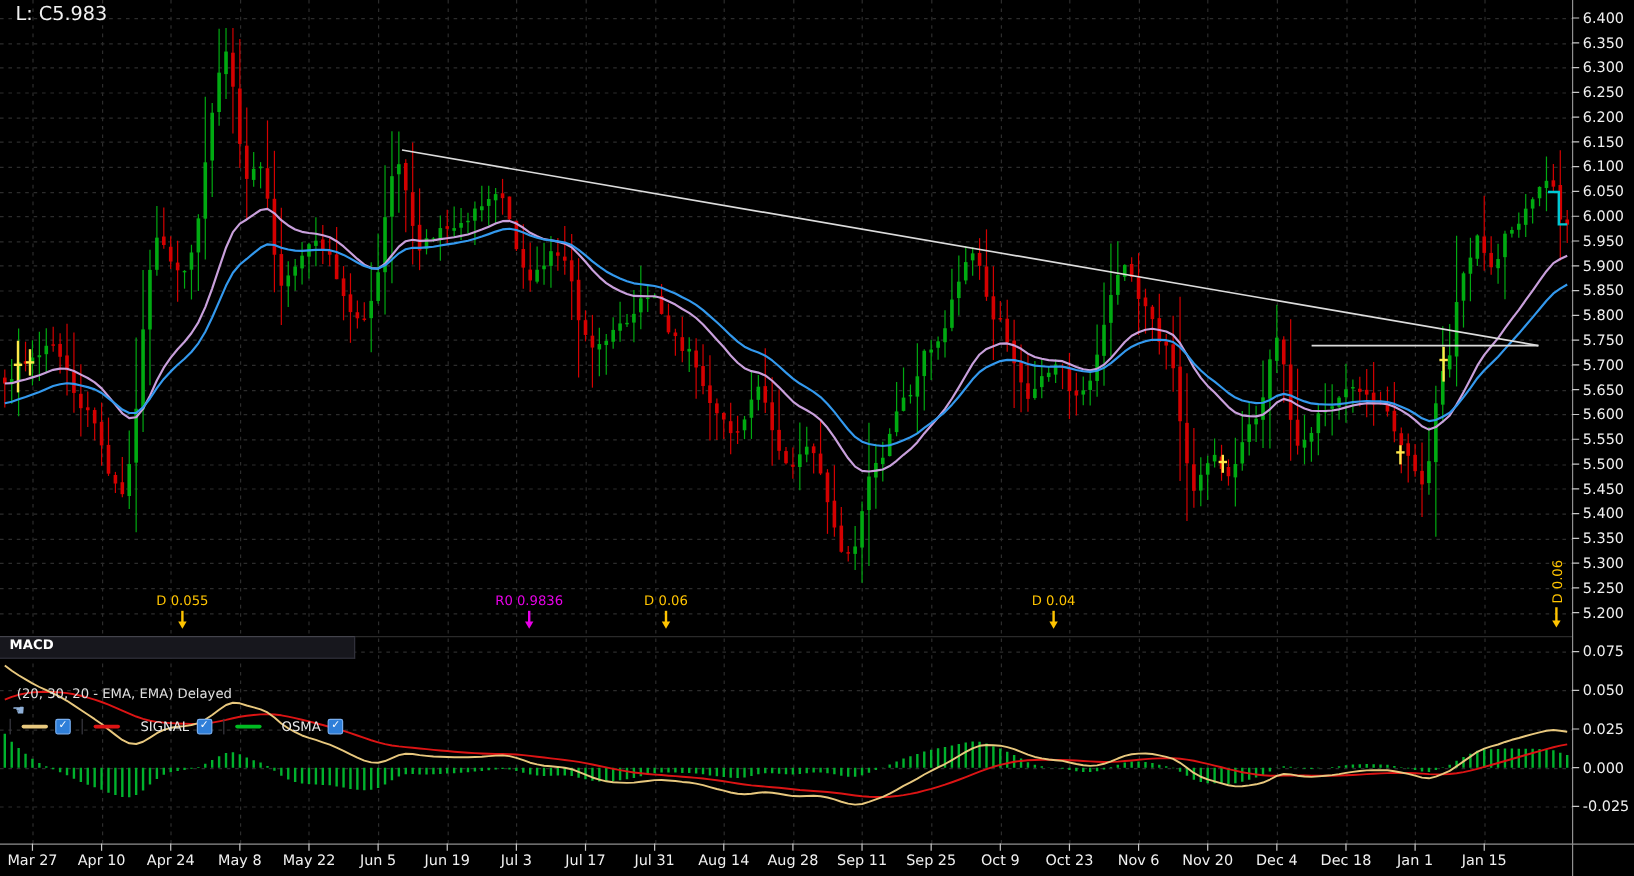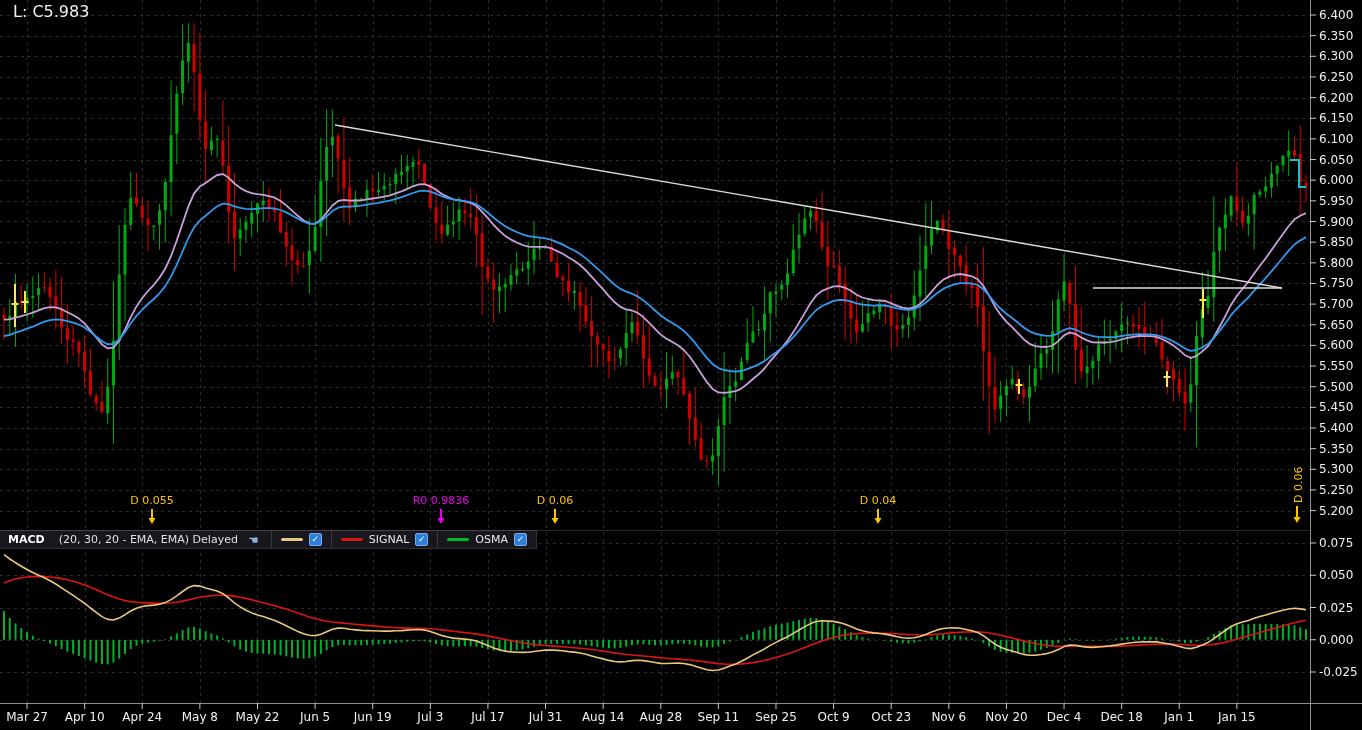--- a/index.html
+++ b/index.html
@@ -1,32 +1,32 @@
 <!DOCTYPE html>
 <html><head>
 <meta charset="utf-8">
 <style>
   html,body{margin:0;padding:0;background:#000;}
   #app{position:relative;width:1362px;height:730px;background:#000;overflow:hidden;
        font-family:"DejaVu Sans","Liberation Sans",sans-serif;}
   #chart-svg{position:absolute;left:0;top:0;width:1362px;height:730px;}
   #last-price{position:absolute;left:13px;top:2px;color:#F0F0F0;font-size:16px;z-index:5;}
   #macd-header{position:absolute;left:0;top:530px;height:17px;z-index:6;
-       display:flex;align-items:center;background:#17171D;
+       display:flex;background:#17171D;
        border-top:1px solid #44444C;border-bottom:1px solid #30303A;border-right:1px solid #30303A;
-       color:#E8E8E8;font-size:11px;white-space:nowrap;}
+       color:#E8E8E8;font-size:11px;white-space:nowrap;flex-direction:column;}
   .macd-title{font-weight:bold;color:#FFFFFF;margin-left:8px;}
-  .macd-params{margin-left:14px;color:#E0E0E0;}
+  .macd-params{margin-left:14px;color:#E0E0E0;margin-top:28px;}
   .hand{margin-left:10px;margin-right:4px;color:#8FB0D8;font-size:12px;cursor:pointer;}
   #macd-legend{display:flex;align-items:center;height:100%;margin-left:8px;}
   .lg-group{display:flex;align-items:center;gap:6px;padding:0 9px;height:100%;border-left:1px solid #3A3A42;}
   .swatch{width:22px;height:3px;border-radius:2px;display:inline-block;}
   .cbx{width:11px;height:11px;background:#2F7FD9;border:1px solid #78AEF0;border-radius:2px;
        color:#fff;font-size:9px;line-height:10px;text-align:center;display:inline-block;cursor:pointer;}
-  .lg-label{color:#E8E8E8;}
+  .lg-label{color:#E8E8E8;margin-left:11px;}
   svg text{font-family:"DejaVu Sans","Liberation Sans",sans-serif;}
 </style>
 </head>
 <body>
 
 <div id="app">
   <svg id="chart-svg" viewBox="0 0 1362 730">
       <defs>
         <clipPath id="mainClip">
           <rect x="0" y="0" width="1310" height="530"></rect>

